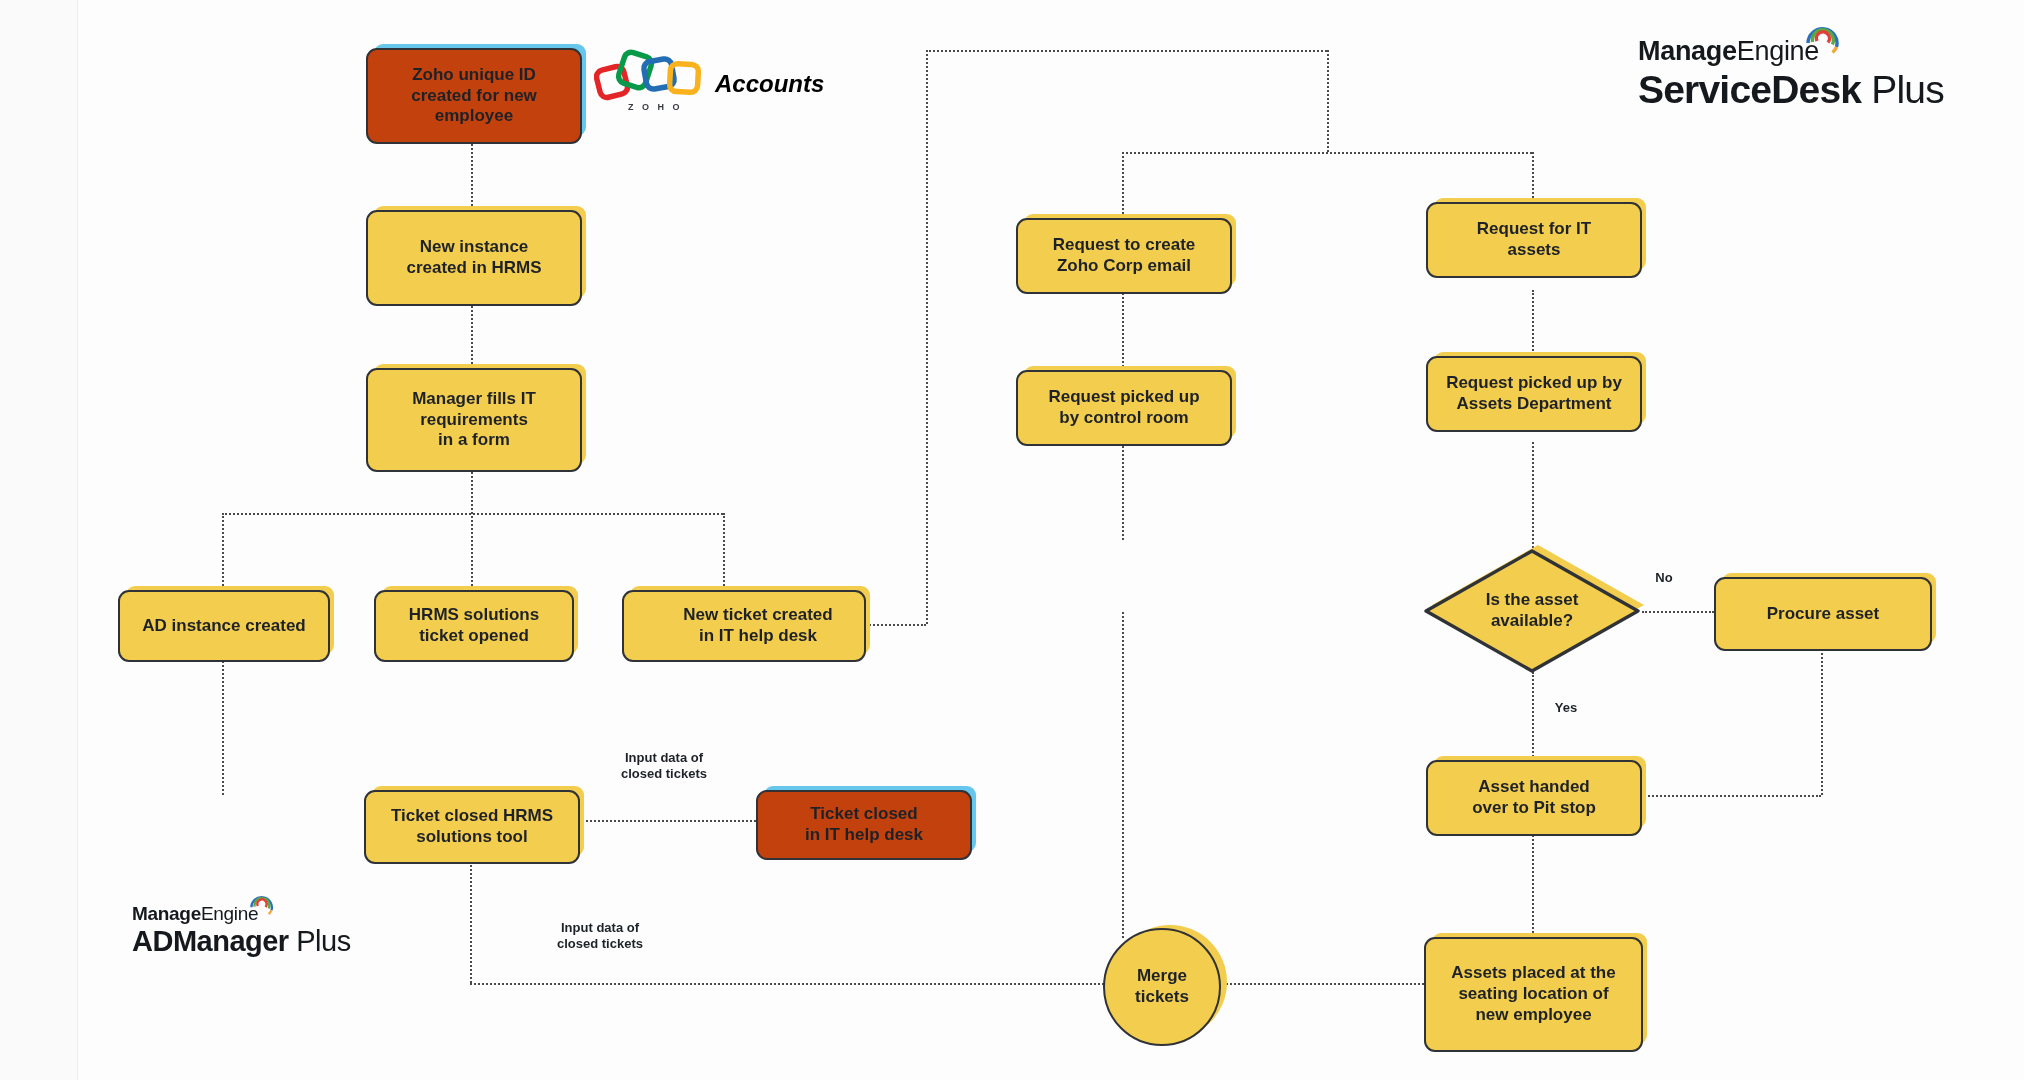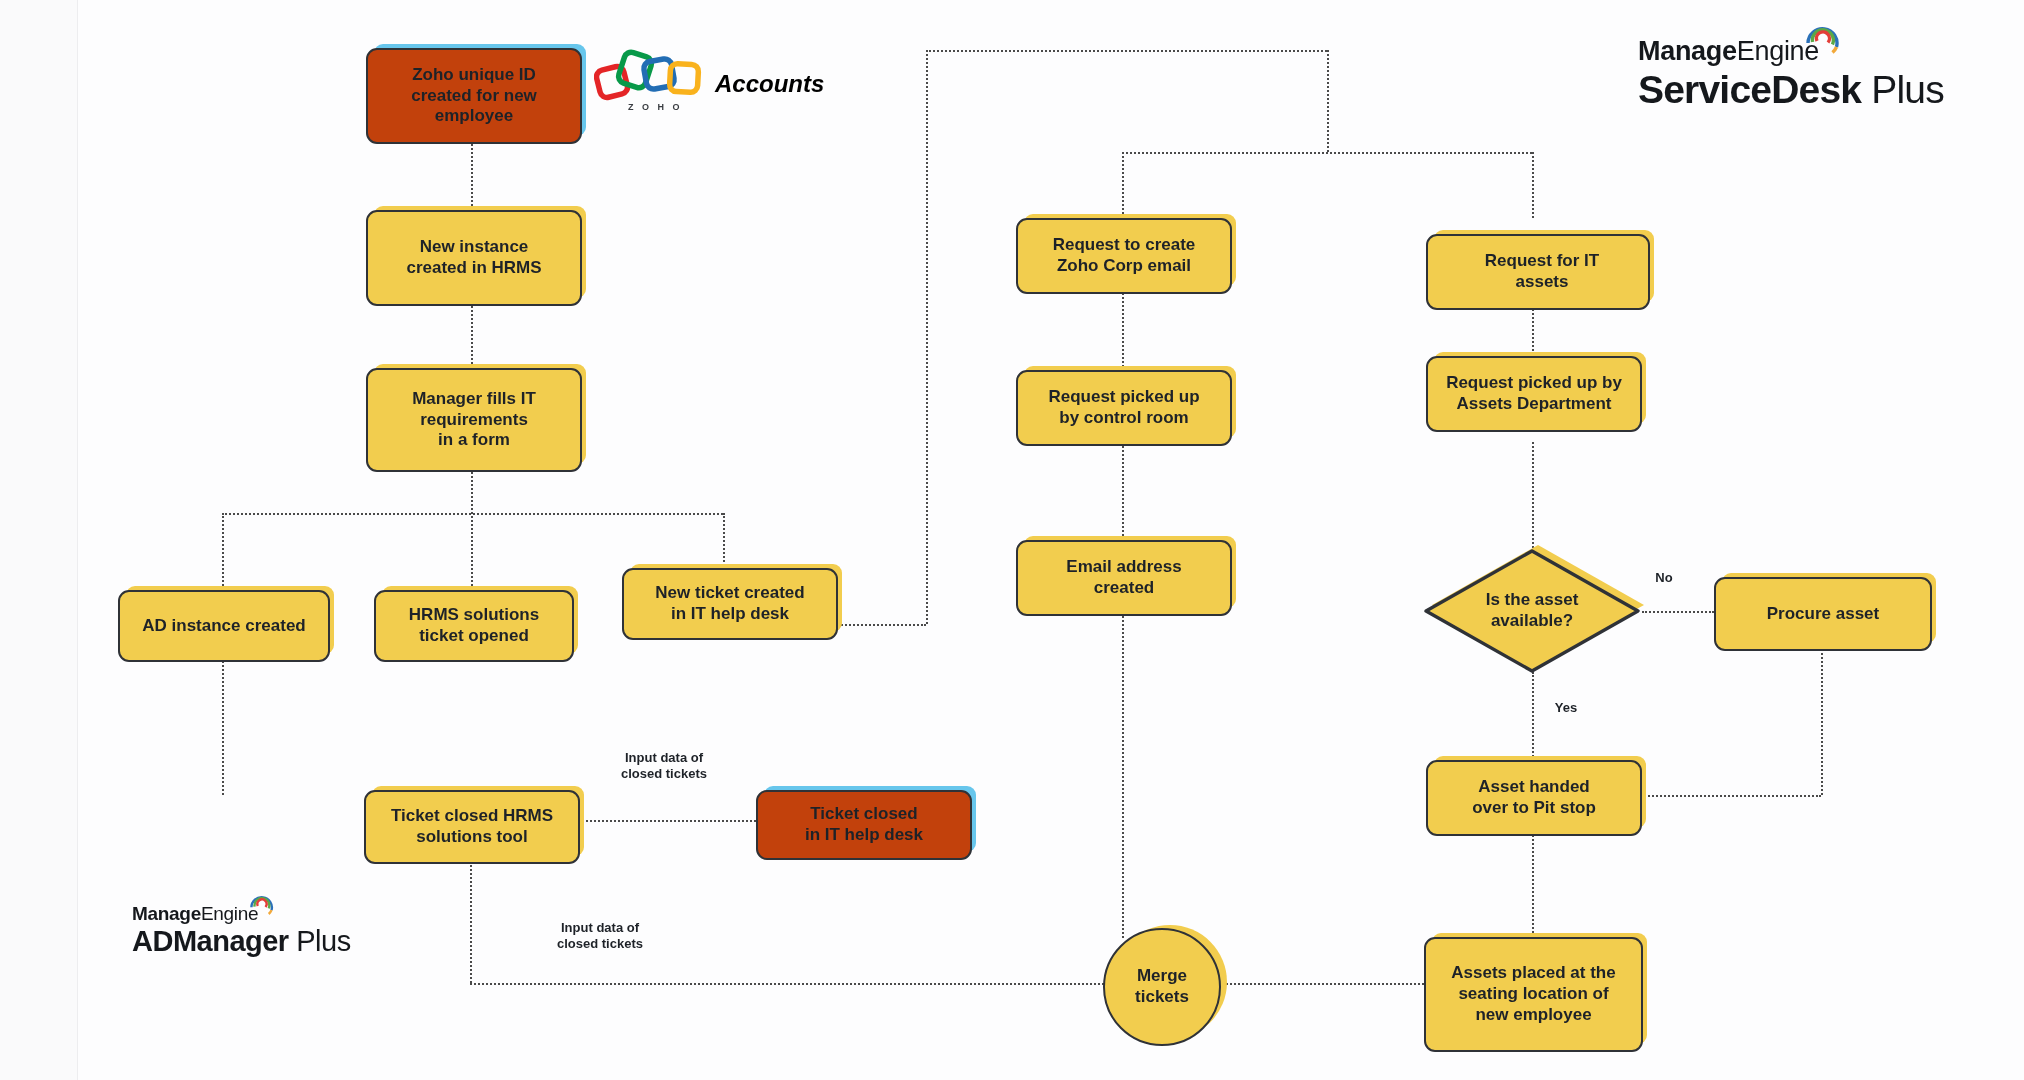--- a/index.html
+++ b/index.html
@@ -115,45 +115,41 @@
 requirements
 in a form</span>
     </div>
   <div class="node" style="left:118px;top:590px;width:208px;height:68px;">
       <span class="node-label">AD instance created</span>
     </div>
   <div class="node" style="left:374px;top:590px;width:196px;height:68px;">
       <span class="node-label">HRMS solutions
 ticket opened</span>
     </div>
-  <div class="node" style="left:622px;top:568px;width:212px;height:68px;">
+  <div class="node" style="left:622px;top:590px;width:212px;height:68px;padding-left:28px;">
       <span class="node-label">New ticket created
 in IT help desk</span>
     </div>
   <div class="node" style="left:364px;top:790px;width:212px;height:70px;">
       <span class="node-label">Ticket closed HRMS
 solutions tool</span>
     </div>
   <div class="node blue" style="left:756px;top:790px;width:212px;height:66px;">
       <span class="node-label">Ticket closed
 in IT help desk</span>
     </div>
   <div class="node" style="left:1016px;top:218px;width:212px;height:72px;">
       <span class="node-label">Request to create
 Zoho Corp email</span>
     </div>
   <div class="node" style="left:1016px;top:370px;width:212px;height:72px;">
       <span class="node-label">Request picked up
 by control room</span>
     </div>
-  <div class="node" style="left:1016px;top:540px;width:212px;height:72px;">
-      <span class="node-label">Email address
-created</span>
-    </div>
-  <div class="node" style="left:1426px;top:234px;width:212px;height:72px;padding-left:8px;">
+  <div class="node" style="left:1426px;top:202px;width:212px;height:72px;">
       <span class="node-label">Request for IT
 assets</span>
     </div>
   <div class="node" style="left:1426px;top:356px;width:212px;height:72px;text-align:center;">
       <span class="node-label">Request picked up by
 Assets Department</span>
     </div>
 
   <svg class="diamond-wrap" viewBox="0 0 224 132">
     <polygon points="118,0 224,60 118,120 12,60" fill="#f2cd4e"></polygon>

